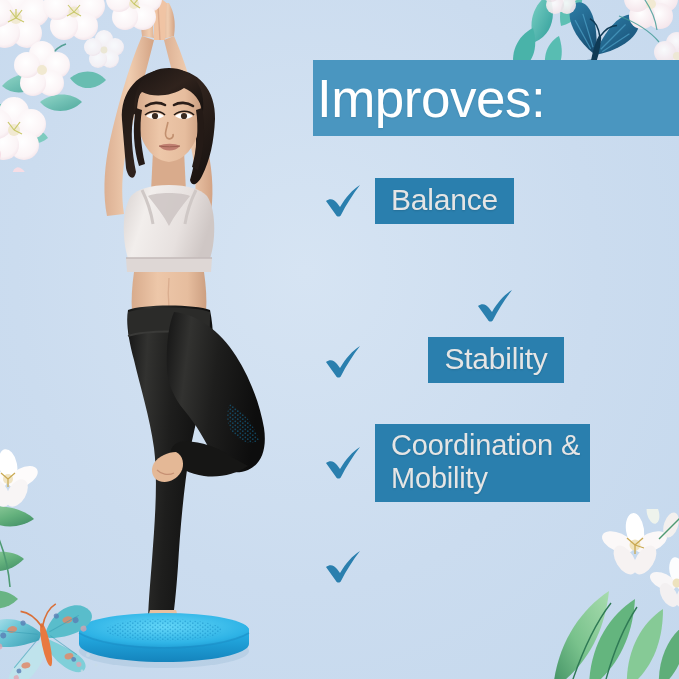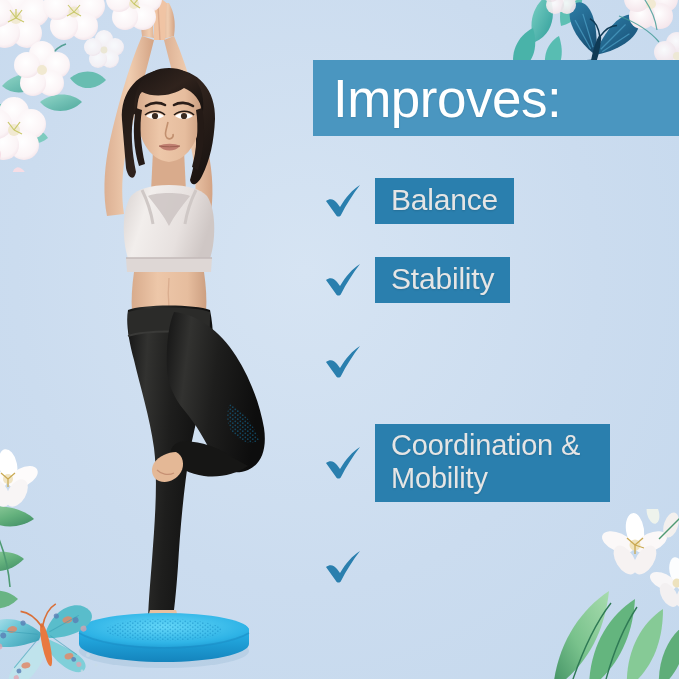--- a/index.html
+++ b/index.html
@@ -41,21 +41,21 @@
     left:313px; top:0; width:366px; height:679px;
   }
 
   
   #header-banner {
     position:absolute;
     left:0px; top:60px;
     width:366px; height:76px;
     background:#4a96c0;
     display:flex; align-items:center;
-    padding-left:20px;
+    padding-left:4px;
   }
   #header-title {
     color:#ffffff;
     font-size:53px;
     line-height:1;
     font-weight:400;
     letter-spacing:-0.5px;
     text-shadow:0 1px 2px rgba(0,0,0,0.10);
     white-space:nowrap;
   }
@@ -84,25 +84,25 @@
   }
   .benefit-label {
     color:#e5e5e5;
     font-size:30px;
     line-height:1.14;
     font-weight:400;
     letter-spacing:-0.2px;
     text-shadow:0 1px 2px rgba(0,0,0,0.13);
     white-space:pre-line;
   }
-  .benefit-box.wide { padding-right:30px; }
+  .benefit-box.wide { padding-right:10px; }
 
   
   #row-balance      { top:18px; }
-  #row-stability    { top:97px; }
+  #row-stability    { top:115px;flex-direction:column; }
   #row-strength     { top:185px; }
   #row-coordination { top:264px; }
   #row-flexibility  { top:390px; }
 
   #row-coordination .benefit-label { font-size:29px; }
 </style>
 </head>
 <body>
 
 <div id="stage">

